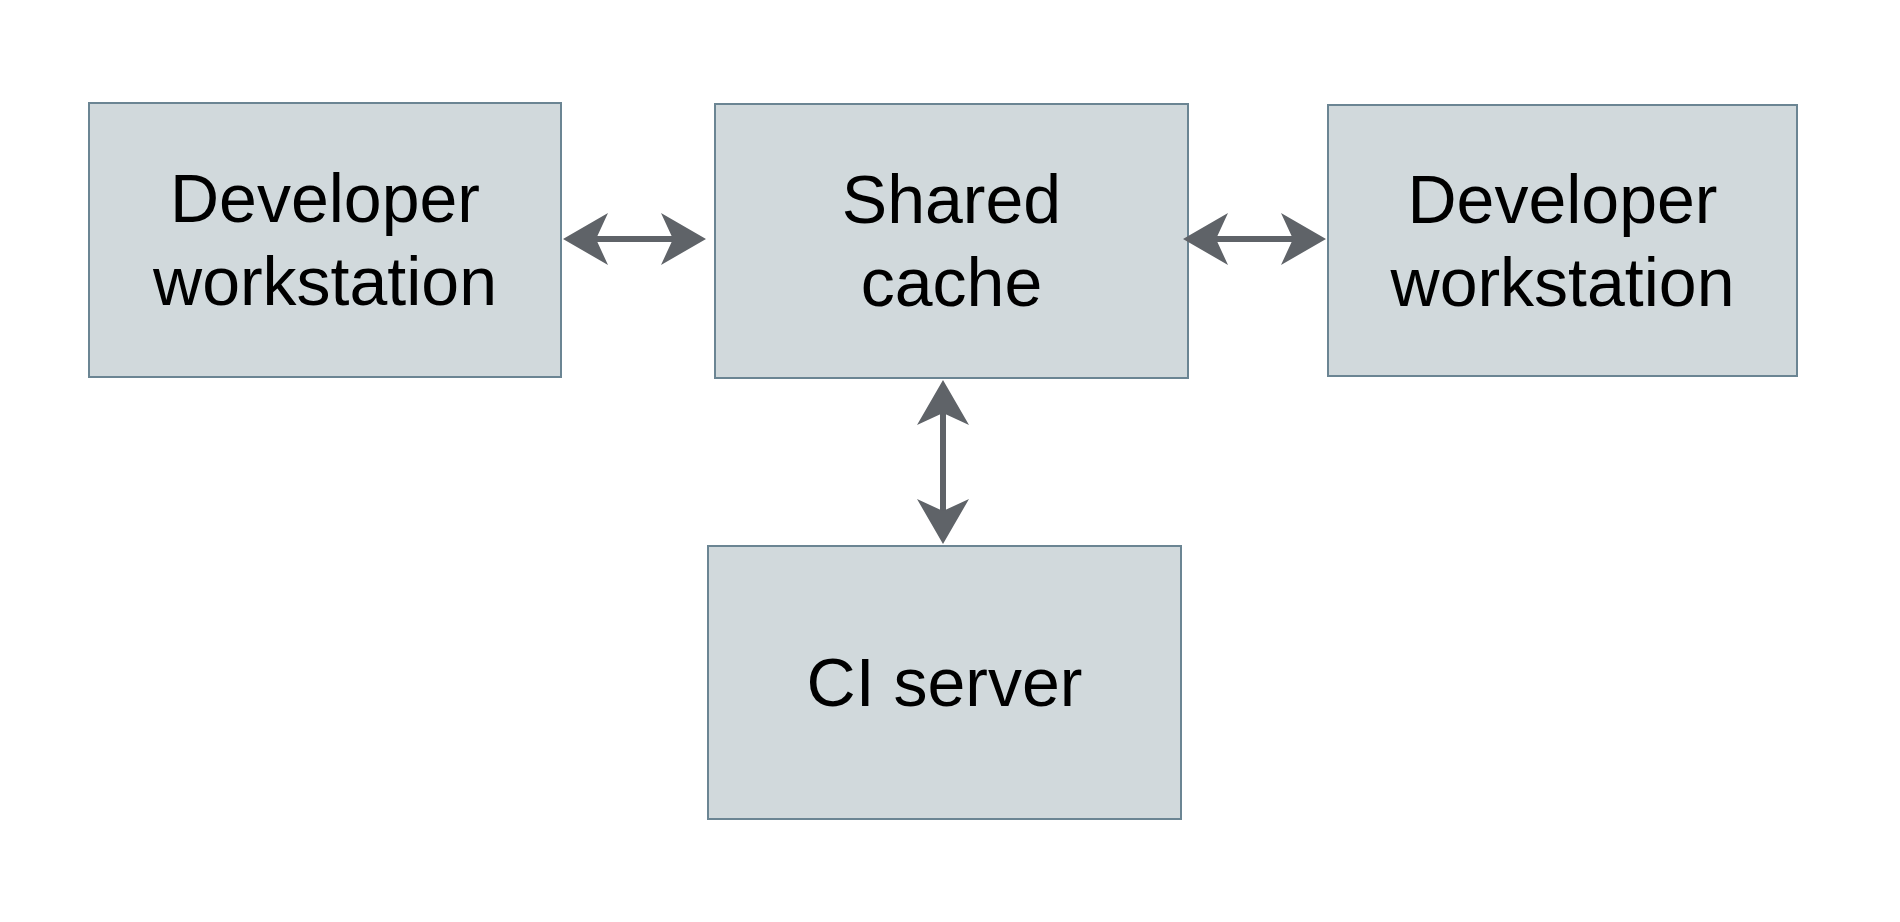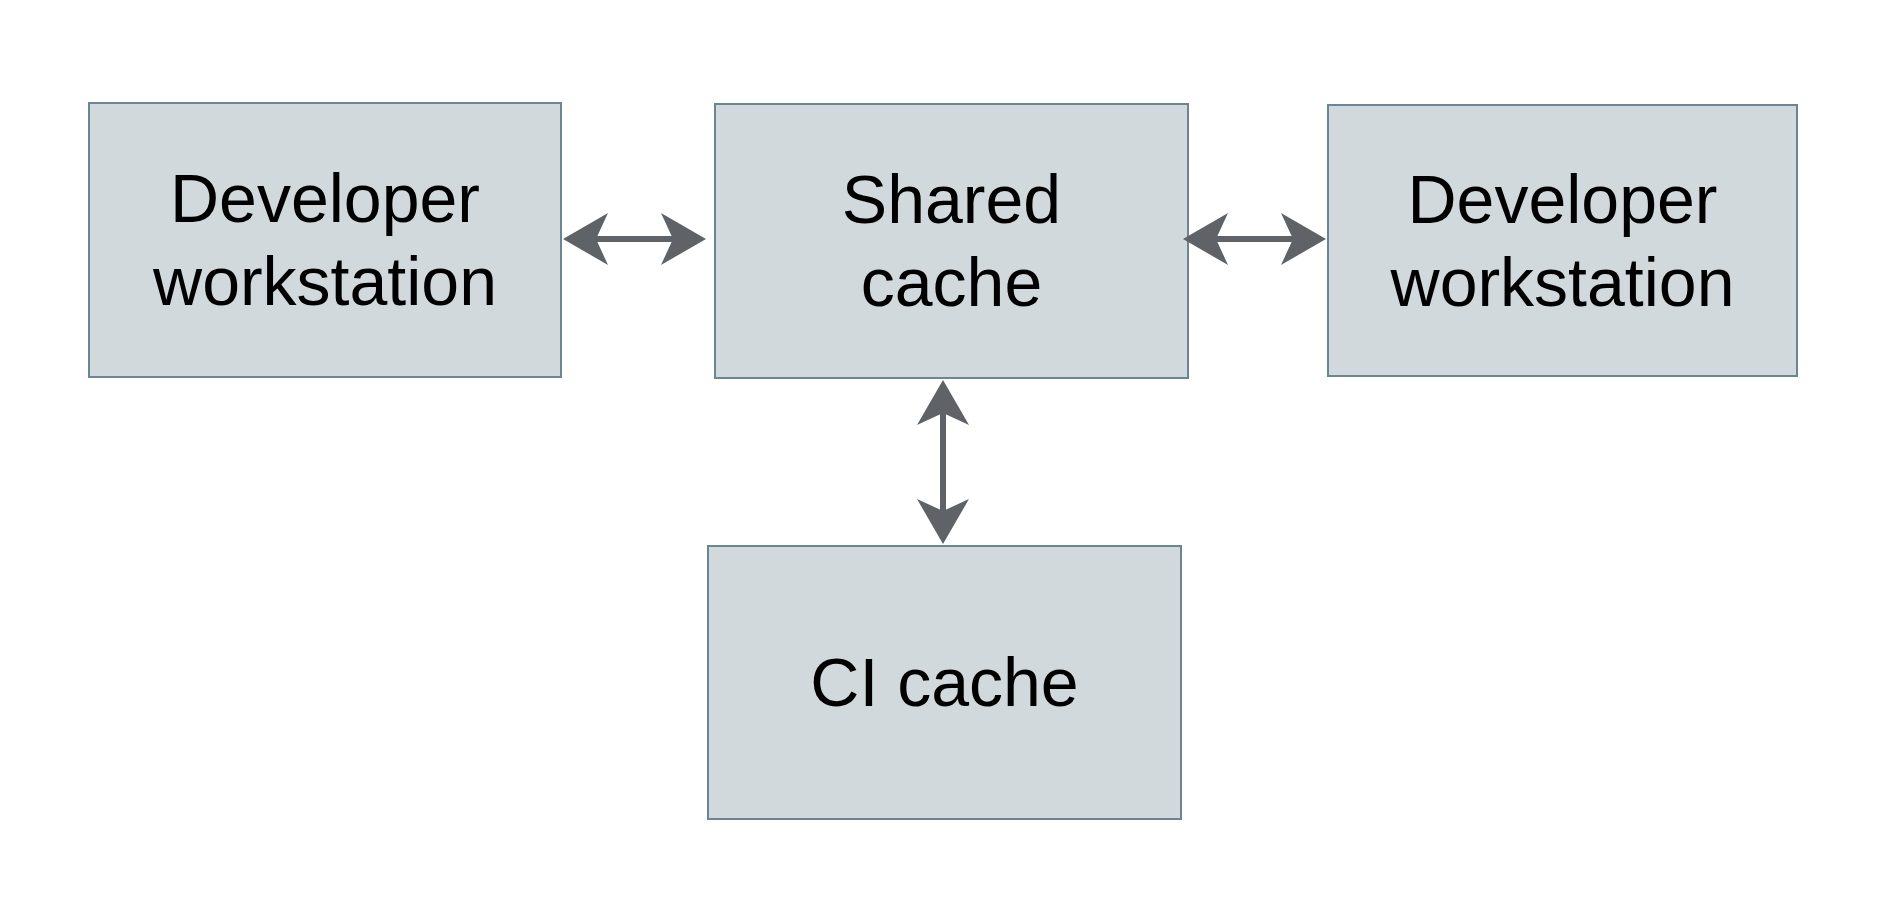--- a/index.html
+++ b/index.html
@@ -62,21 +62,21 @@
 
   <div class="node node-shared">
     <div class="node-label">Shared cache</div>
   </div>
 
   <div class="node node-dev-right">
     <div class="node-label">Developer workstation</div>
   </div>
 
   <div class="node node-ci">
-    <div class="node-label">CI cache</div>
+    <div class="node-label">CI server</div>
   </div>
 
   <svg class="edge edge-left" width="145" height="60" viewBox="0 0 145 60" aria-hidden="true">
     <rect class="arrow-shape" x="30" y="27" width="85" height="6"></rect>
     <polygon class="arrow-shape" points="1,30 46,4 34,30 46,56"></polygon>
     <polygon class="arrow-shape" points="144,30 99,4 111,30 99,56"></polygon>
   </svg>
 
   <svg class="edge edge-right" width="145" height="60" viewBox="0 0 145 60" aria-hidden="true">
     <rect class="arrow-shape" x="30" y="27" width="85" height="6"></rect>

